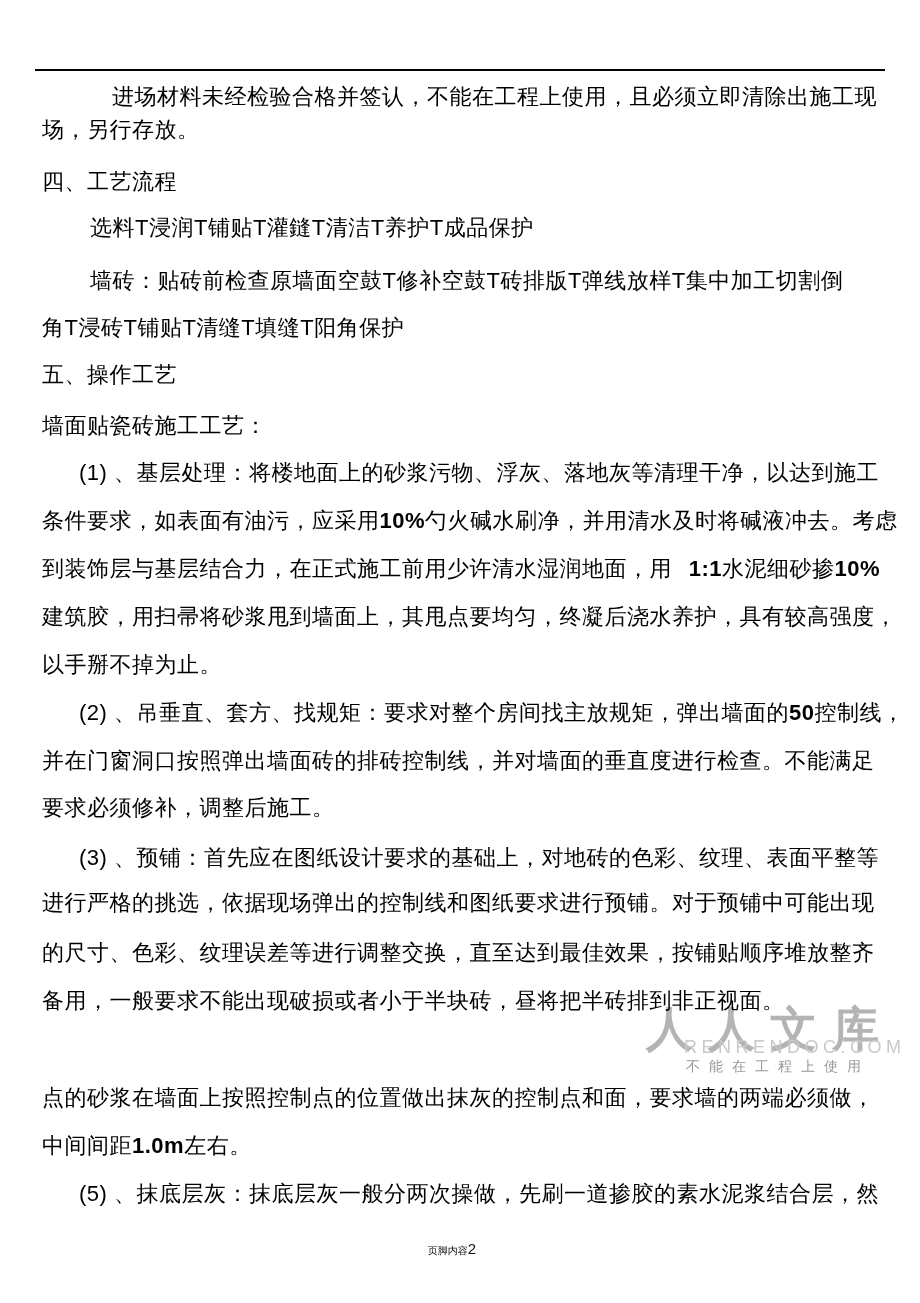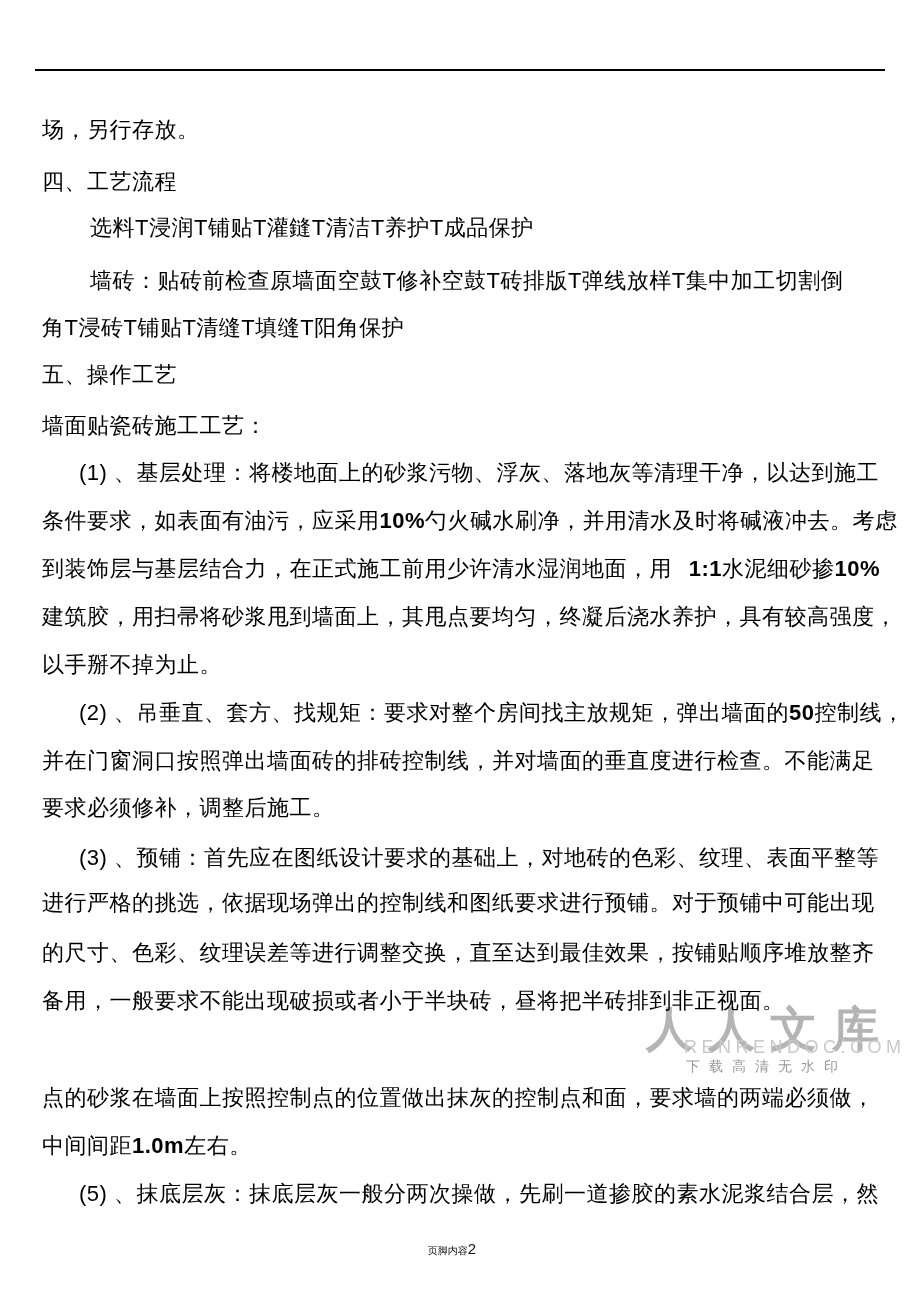--- a/index.html
+++ b/index.html
@@ -58,26 +58,27 @@
   .doc-footer .f-num{font-size:15px;vertical-align:baseline;}
 </style>
 </head>
 <body>
 
 <div class="page">
 
   <div class="watermark">
     <div class="wm-title">人人文库</div>
     <div class="wm-site">RENRENDOC.COM</div>
-    <div class="wm-tagline">下载高清无水印</div>
+    <div class="wm-tagline">不能在工程上使用</div>
   </div>
 
   <div class="header-rule"></div>
 
   <div class="lines-host">
+      <div class="line" style="top: 83px; left: 112px;"><span><span>进场材料未经检验合格并签认，不能在工程上使用，且必须立即清除出施工现</span></span></div>
       <div class="line" style="top: 116px; left: 42px;"><span><span>场，另行存放。</span></span></div>
       <div class="line" style="top: 168px; left: 42px;"><span><span>四、工艺流程</span></span></div>
       <div class="line" style="top: 214px; left: 90px;"><span><span>选料T浸润T铺贴T灌鏠T清洁T养护T成品保护</span></span></div>
       <div class="line" style="top: 314px; left: 42px;"><span><span>角T浸砖T铺贴T清缝T填缝T阳角保护</span></span></div>
       <div class="line" style="top: 267px; left: 90px;"><span><span>墙砖：贴砖前检查原墙面空鼓T修补空鼓T砖排版T弹线放样T集中加工切割倒</span></span></div>
       <div class="line" style="top: 361px; left: 42px;"><span><span>五、操作工艺</span></span></div>
       <div class="line" style="top: 412px; left: 42px;"><span><span>墙面贴瓷砖施工工艺：</span></span></div>
       <div class="line" style="top: 459px; left: 79px;"><span><span>(1) 、基层处理：将楼地面上的砂浆污物、浮灰、落地灰等清理干净，以达到施工</span></span></div>
       <div class="line" style="top: 507px; left: 42px;"><span><span>条件要求，如表面有油污，应采用</span><span class="b">10%</span><span>勺火碱水刷净，并用清水及时将碱液冲去。考虑</span></span></div>
       <div class="line spread" style="top: 555px;"><span><span>到装饰层与基层结合力，在正式施工前用少许清水湿润地面，用</span></span><span><span class="b">1:1</span><span>水泥细砂掺</span><span class="b">10%</span></span></div>

